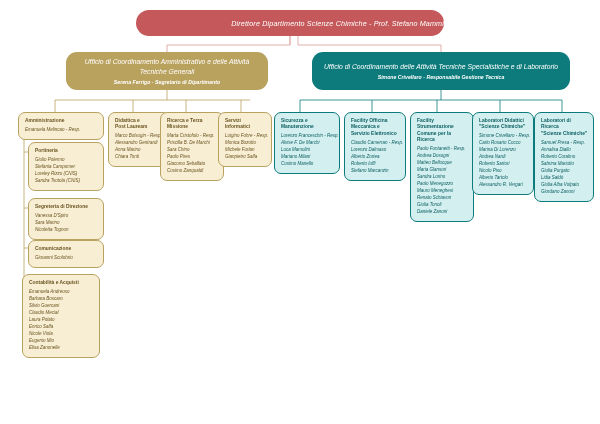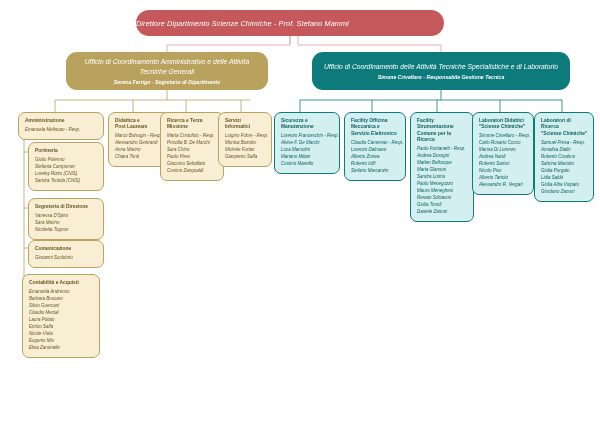--- a/index.html
+++ b/index.html
@@ -25,21 +25,21 @@
 
   
   .director {
     position: absolute;
     left: 136px; top: 10px;
     width: 308px; height: 26px;
     background: #c4585a;
     border-radius: 13px;
     display: flex;
     align-items: center;
-    justify-content: flex-start;
+    justify-content: flex-end;
   }
   .director-title {
     color: #ffffff;
     font-size: 7.2px;
     font-style: italic;
     letter-spacing: .15px;
     white-space: nowrap;
   }
 
   

